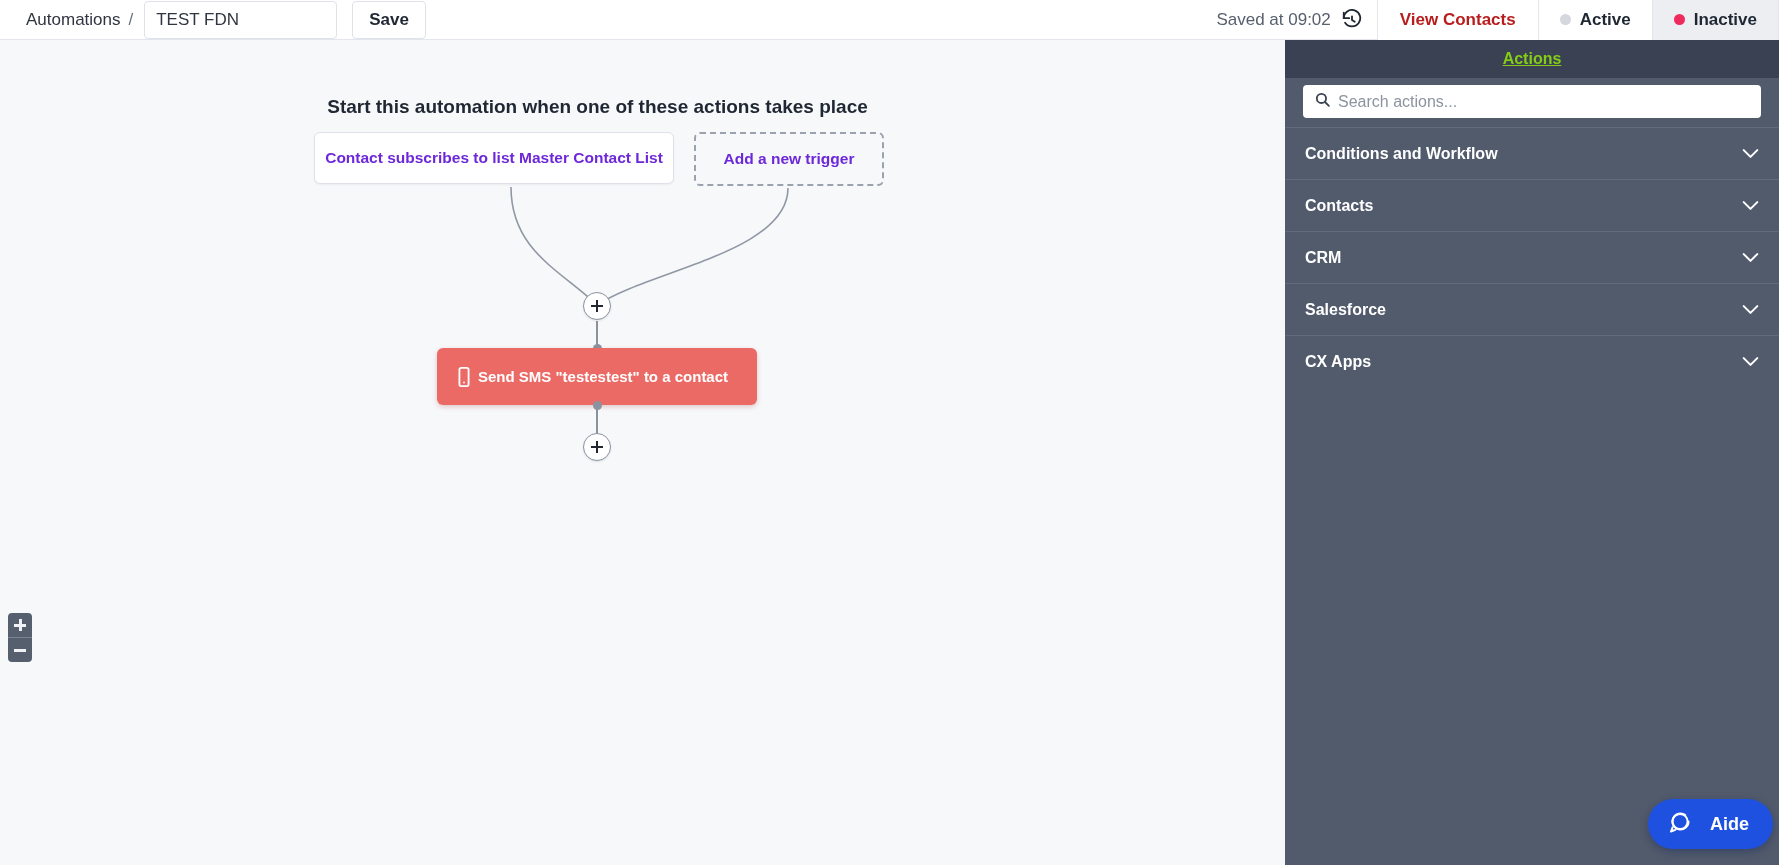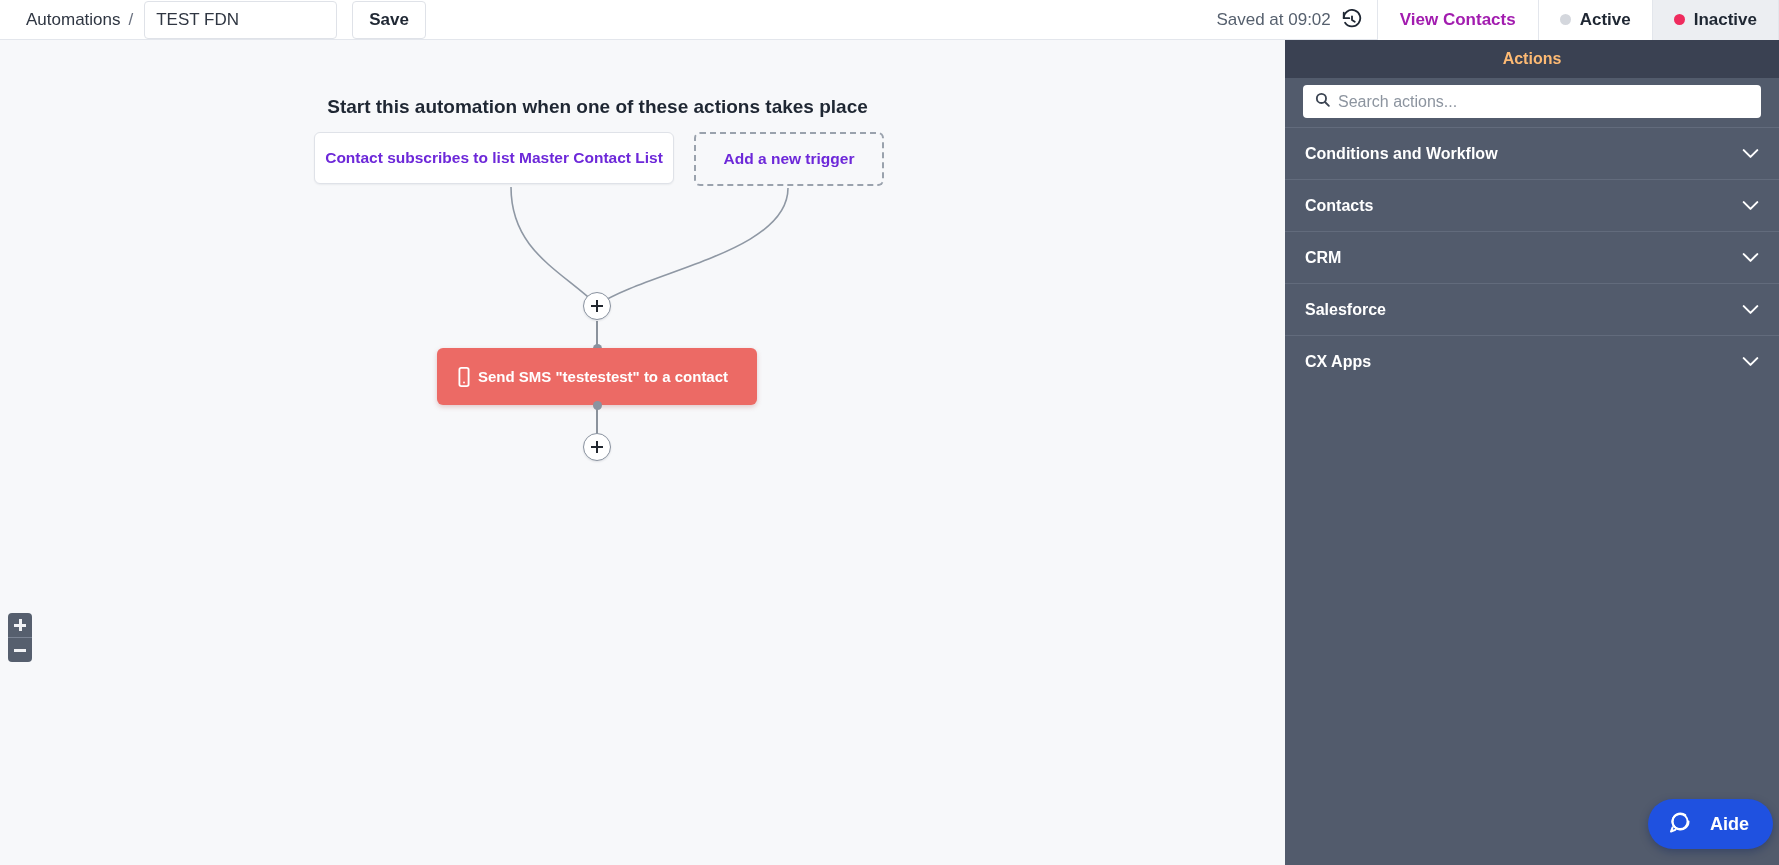--- a/index.html
+++ b/index.html
@@ -51,21 +51,21 @@
     font-size: 17px; color: #56606e; margin-right: 10px;
   }
   .history-icon {
     width: 22px; height: 22px; margin-right: 14px;
     display: flex; align-items: center; justify-content: center;
   }
   .view-contacts {
     height: 40px; padding: 0 22px;
     border-left: 1px solid #e3e6ec; border-right: 1px solid #e3e6ec;
     display: flex; align-items: center; justify-content: center;
-    font-size: 17px; font-weight: 700; color: #a21caf;
+    font-size: 17px; font-weight: 700; color: #b91c1c;
     background: #fff; cursor: pointer;
   }
   .status-btn {
     height: 40px; padding: 0 21px;
     display: flex; align-items: center; gap: 9px;
     font-size: 17px; font-weight: 700; color: #1f2733;
     background: #fff; cursor: pointer;
     border-right: 1px solid #e3e6ec;
   }
   .status-btn.selected { background: #eceef2; }
@@ -159,21 +159,21 @@
   
   .sidebar {
     position: absolute; top: 40px; left: 1285px;
     width: 494px; height: 825px;
     background: #525b6c;
     overflow: hidden;
   }
   .sidebar-header {
     height: 38px; background: #3a4152;
     display: flex; align-items: center; justify-content: center;
-    font-size: 16px; font-weight: 700; color: #fdba74;
+    font-size: 16px; font-weight: 700; color: #84cc16; text-decoration: underline;
   }
   .sidebar-search-wrap { padding: 7px 18px 9px 18px; }
   .search-box {
     height: 33px; background: #ffffff; border-radius: 4px;
     display: flex; align-items: center; padding: 0 11px; justify-content: space-between;
   }
   .search-box svg { flex: none; margin-right: 7px; }
   .search-box input {
     border: none; outline: none; background: transparent;
     font-family: "Liberation Sans", sans-serif;

